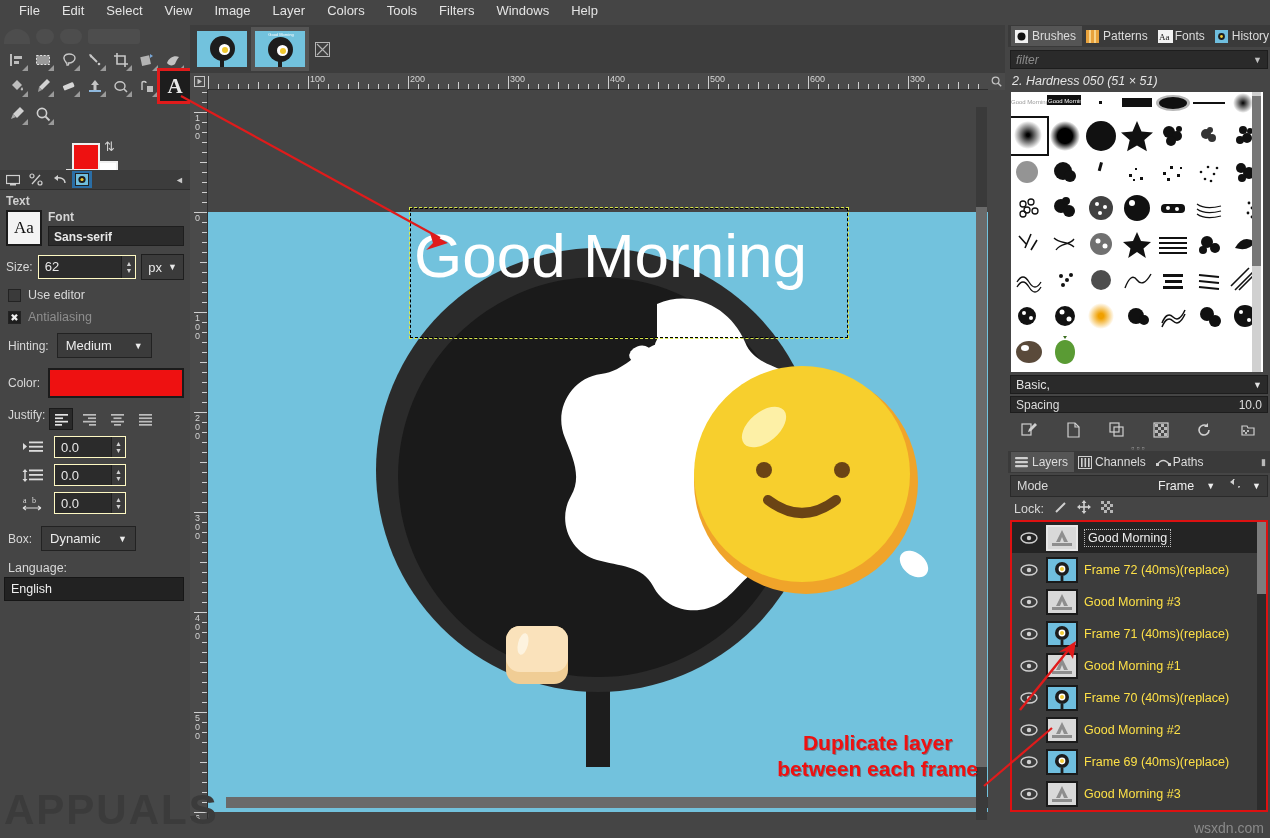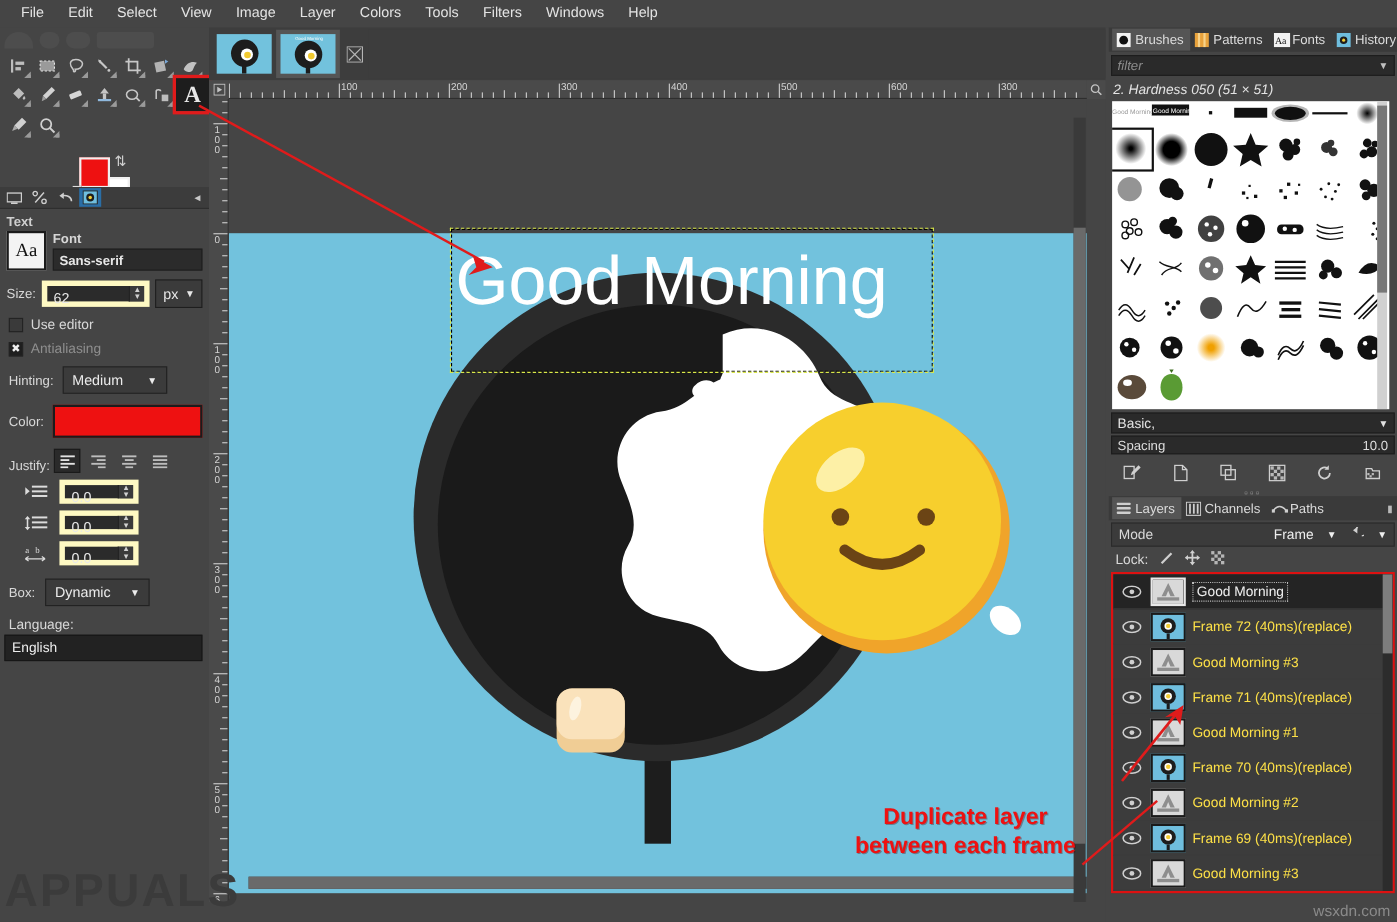--- a/index.html
+++ b/index.html
@@ -82,21 +82,21 @@
   }
   .fontcol { flex:1;font-weight:bold; }
   .fontlabel { font-size:12px; color:#d6d6d6; padding-bottom:2px;}
   .inputbox {
     background:#2b2b2b; border:1px solid #1e1e1e; color:#e8e8e8;
     padding:2px 5px; font-size:12px; height:20px; line-height:16px;
   }
   .sizerow { display:flex; align-items:center; padding:8px 6px 0 6px; gap:5px;}
   .sizerow .lbl { font-size:12px;}
   .spin {
-    display:flex; align-items:stretch; background:#2b2b2b; border:5px solid #fef9c3; flex:1; height:24px;
+    display:flex; align-items:stretch; background:#2b2b2b; border:1px solid #fef9c3; flex:1; height:24px;
   }
   .spin .val { flex:1; color:#e8e8e8; padding:3px 6px; font-size:13px;}
   .spin .arrows { width:14px; display:flex; flex-direction:column; justify-content:center;
      align-items:center; background:#3a3a3a; border-left:1px solid #1e1e1e;}
   .spin .arrows span { font-size:7px; line-height:7px; color:#d0d0d0;}
   .unitbtn {
     background:#3b3b3b; border:1px solid #1e1e1e; padding:3px 6px; height:26px;
     display:flex;align-items:center; gap:6px; font-size:13px; color:#e8e8e8;
   }
   .checkrow { display:flex; align-items:center; gap:7px; padding:8px 6px 0 8px; }
@@ -105,21 +105,21 @@
   .chk.on { background:#1e1e1e; }
   .checkrow .cl { font-size:12.5px; }
   .checkrow.dim .cl { color:#8e8e8e; }
   .selrow { display:flex; align-items:center; gap:8px; padding:9px 6px 0 8px;}
   .selbtn {
     background:#3b3b3b; border:1px solid #222; padding:4px 8px; min-width:95px;
     display:flex; align-items:center; justify-content:space-between; font-size:13px; color:#ececec;
   }
   .colorrow { display:flex; align-items:center; gap:8px; padding:10px 6px 0 8px;}
   .colorswatch { flex:1; height:30px; background:#ee1111; border:2px solid #1b1b1b; }
-  .justrow { display:flex; align-items:flex-end; gap:4px; padding:10px 6px 0 8px;}
+  .justrow { display:flex; align-items:flex-start; gap:4px; padding:10px 6px 0 8px;}
   .jbtn { width:24px;height:22px; display:flex;align-items:center;justify-content:center;}
   .jbtn.active { background:#2a2a2a; border:1px solid #1a1a1a;}
   .numrow { display:flex; align-items:center; gap:8px; padding:6px 6px 0 20px;}
   .numrow .ico { width:26px; display:flex; align-items:center; justify-content:center;}
   .numrow .spin { flex:0 0 72px; height:22px;}
   .boxrow { display:flex; align-items:center; gap:9px; padding:12px 6px 0 8px;}
   .langlbl { padding:10px 6px 2px 8px; font-size:12.5px;}
   .langbox { margin:0 6px 0 4px; background:#222; border:1px solid #161616; color:#eee;
              padding:4px 6px; font-size:12.5px; }
 

